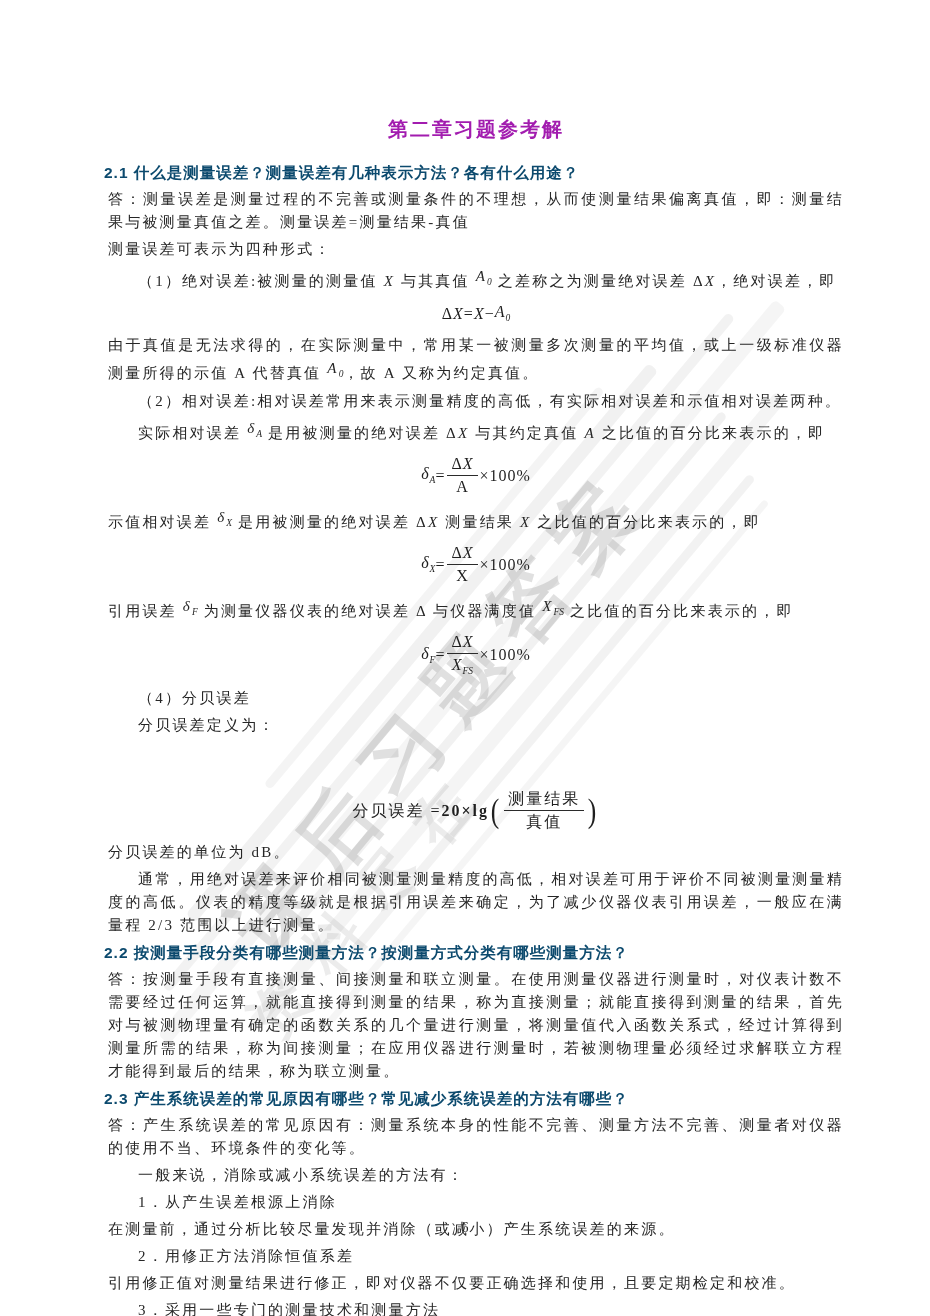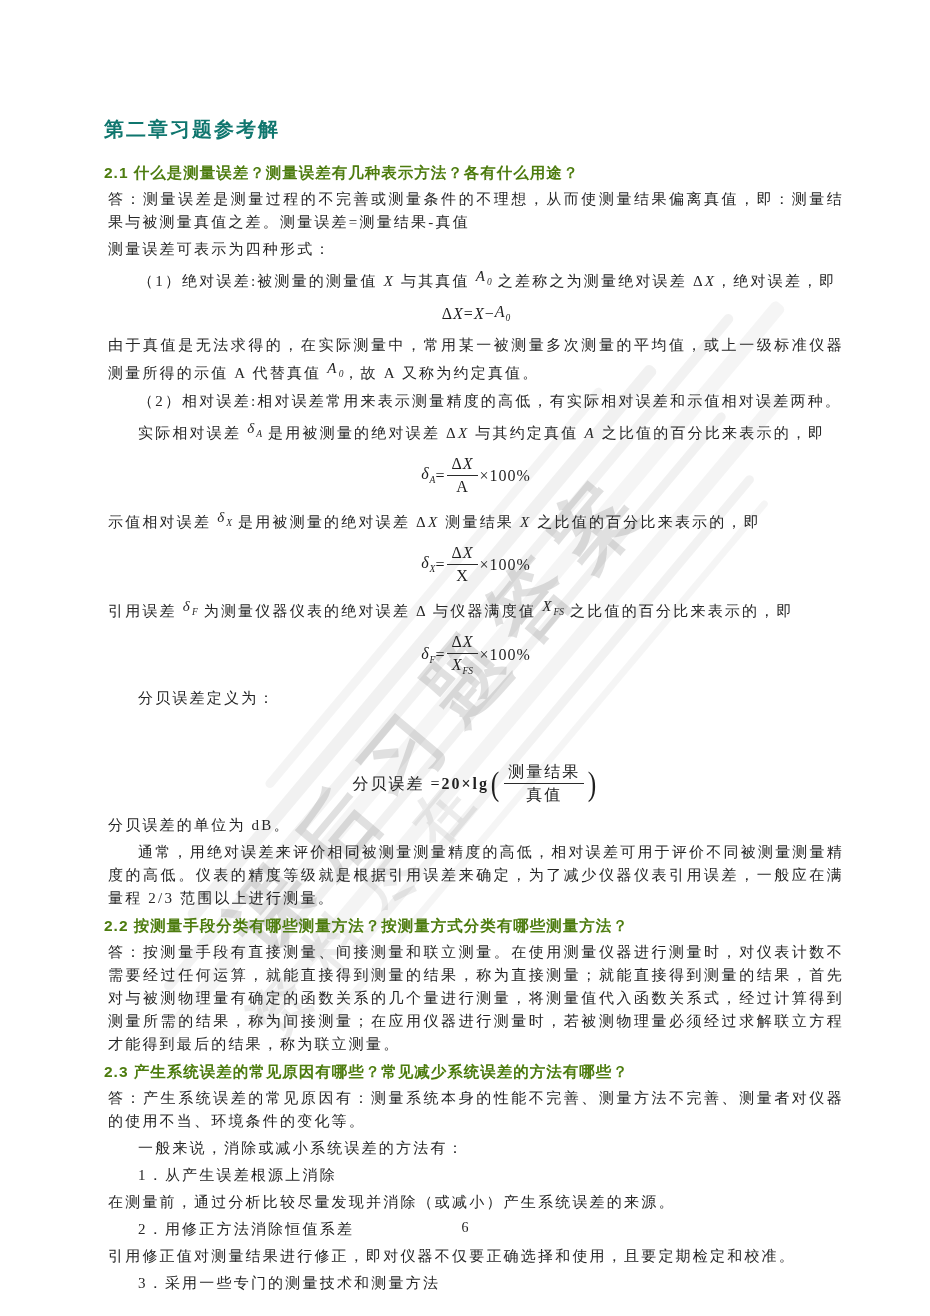--- a/index.html
+++ b/index.html
@@ -17,27 +17,27 @@
   .wm-line { position:absolute; white-space:nowrap; font-weight:bold;
              font-family:"Liberation Serif", serif; }
   .wm-line.l1 { top:-62px; left:130px; font-size:80px; letter-spacing:20px;
                 color:rgba(70,70,70,0.17); }
   .wm-line.l2 { top:22px; left:70px; font-size:58px; letter-spacing:26px;
                 color:rgba(80,80,80,0.11); }
 
   
   .doc { position:absolute; left:104px; top:116px; width:744px; z-index:2; }
   .title {
-    font-family:"Liberation Sans", sans-serif;
-    font-weight:bold; font-size:20px; color:#0f766e; letter-spacing:2px;
+    text-align:center; font-family:"Liberation Sans", sans-serif;
+    font-weight:bold; font-size:20px; color:#a21caf; letter-spacing:2px;
     margin:0 0 18px 0;
   }
   .qheading {
     font-family:"Liberation Sans", sans-serif; font-weight:bold;
-    font-size:15.5px; line-height:23px; color:#4d7c0f; letter-spacing:1px;
+    font-size:15.5px; line-height:23px; color:#0c4a6e; letter-spacing:1px;
     margin:0;
   }
   .para {
     font-size:15px; line-height:23px; letter-spacing:2.2px;
     text-align:justify; text-justify:inter-character; margin:4px;
   }
   .para.indent1 { text-indent:30px; }
   .math { font-style:italic; font-family:"Liberation Serif", serif; }
   .math sub, .den sub { font-size:9.5px; letter-spacing:0; }
   sub { font-style:italic; }
@@ -121,20 +121,21 @@
         <p class="para"><span>引用误差 </span><span class="math raised">δ<sub>F</sub></span><span> 为测量仪器仪表的绝对误差 Δ 与仪器满度值 </span><span class="math raised">X<sub>FS</sub></span><span> 之比值的百分比来表示的，即</span></p>
         <div class="formula"><span class="f-inner">
             <span class="math">δ<sub>F</sub></span>
             <span> = </span>
             <span class="frac">
               <span class="num"><span>Δ</span><span class="math">X</span></span>
               <span class="den"><span class="math">X<sub>FS</sub></span></span>
             </span>
             <span>×100%</span>
           </span></div>
+        <p class="para indent1"><span>（4）分贝误差</span></p>
         <p class="para indent1"><span>分贝误差定义为：</span></p>
         <div class="formula f-cjk"><span class="f-inner">
             <span>分贝误差 = </span>
             <span class="bold-seg">20×lg</span>
             <span class="paren">(</span>
             <span class="frac">
               <span class="num"><span>测量结果</span></span>
               <span class="den"><span>真值</span></span>
             </span>
             <span class="paren">)</span>

